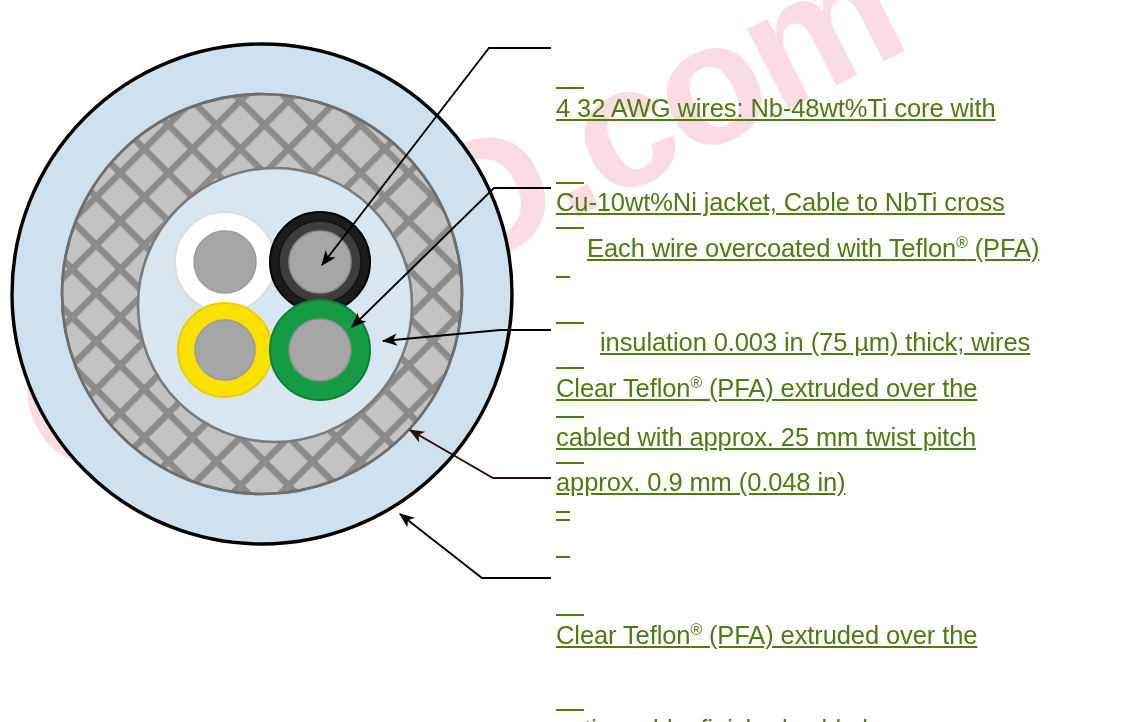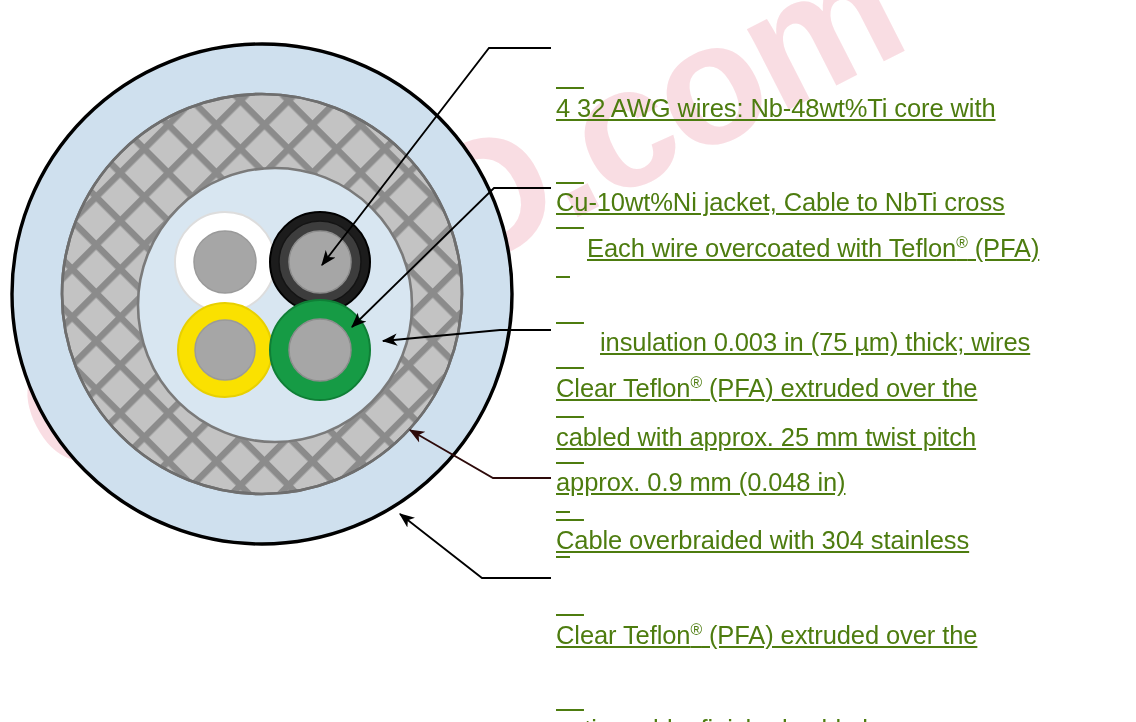--- a/index.html
+++ b/index.html
@@ -150,21 +150,20 @@
     <span style="display: block; margin-left: 44px;">insulation 0.003 in (75 µm) thick; wires</span>
     <span style="display: block;">cabled with approx. 25 mm twist pitch</span>
   </div>
 
   <div class="callout-block" id="cal-2">
     <span style="display: block;">Clear Teflon<sup>®</sup> (PFA) extruded over the</span>
     <span style="display: block;">approx. 0.9 mm (0.048 in)</span>
   </div>
 
   <div class="callout-block" id="cal-3">
-    <span style="display: block;">Cable overbraided with 304 stainless</span>
   </div>
 
   <div class="callout-block" id="cal-4">
     <span style="display: block;">Clear Teflon<sup>®</sup> (PFA) extruded over the</span>
     <span style="display: block;">entire cable; finished cable has an</span>
     
     
   </div>
 
 </div>

